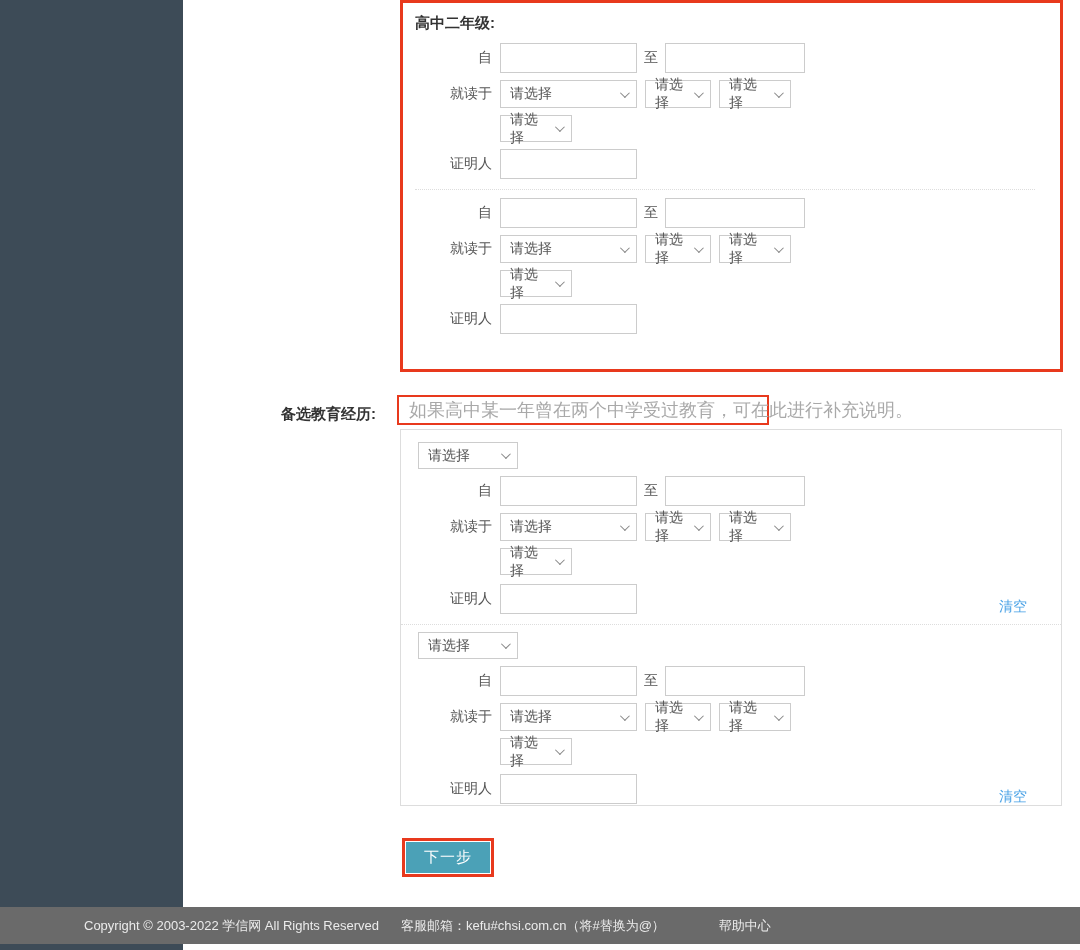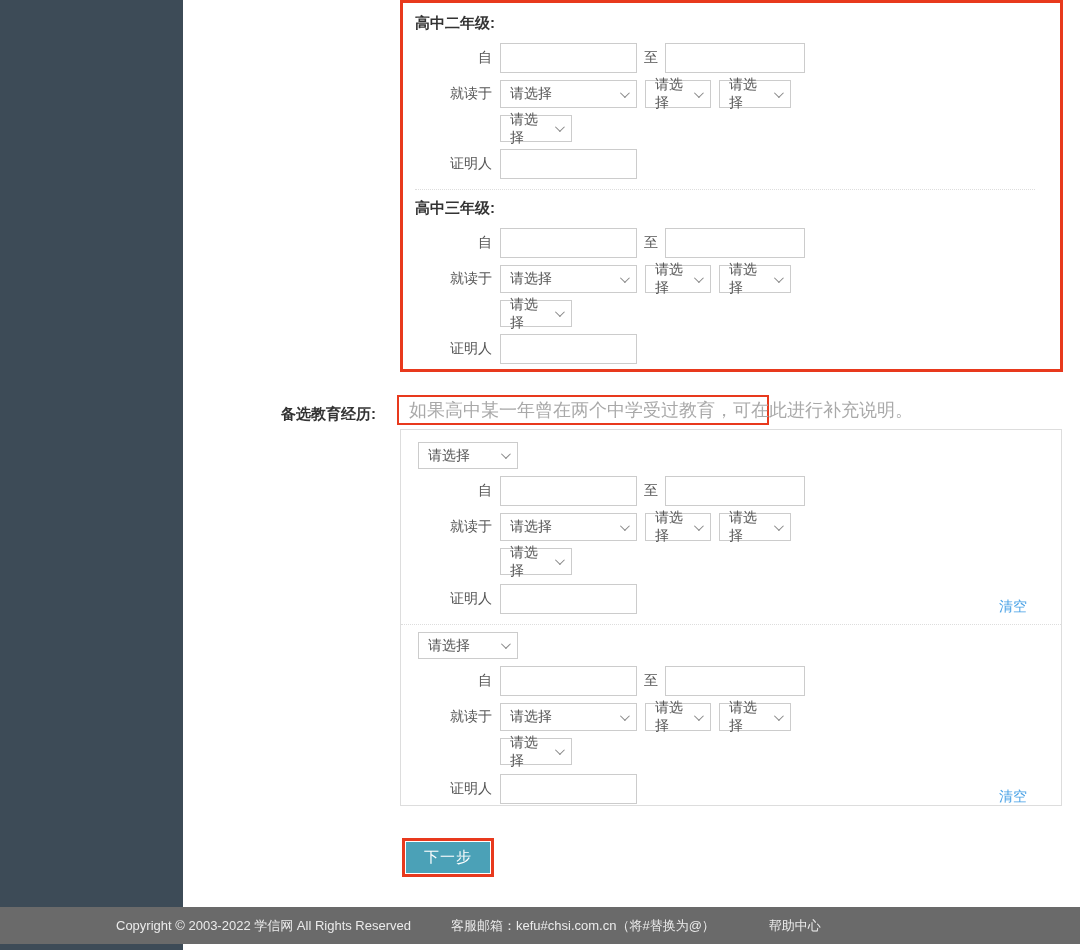--- a/index.html
+++ b/index.html
@@ -49,22 +49,22 @@
 
   
   .next-wrap{position:absolute;left:402px;top:838px;border:3px solid var(--accent-red,#e8391d);
     padding:1px;background:#fff;}
   .next-btn{display:block;width:84px;height:31px;border:0;background:var(--button-teal,#4ba1b7);
     color:#fff;font-size:15px;font-family:inherit;cursor:pointer;letter-spacing:1px;}
 
   
   .footer{position:absolute;left:0;top:907px;width:1080px;height:37px;background:var(--footer-bg,#6a6a6a);
     display:flex;align-items:center;font-size:13px;color:#ebebeb;}
-  .footer .copyright{margin-left:116px;}
-  .footer .email{margin-left:40px;}
+  .footer .copyright{margin-left:84px;}
+  .footer .email{margin-left:22px;}
   .footer .help{margin-left:54px;color:#ebebeb;text-decoration:none;cursor:pointer;}
 </style>
 </head>
 <body>
 
 <div class="stage">
 
   <div class="sidebar"></div>
 
   <section class="red-panel">
@@ -101,21 +101,20 @@
       </div>
       <div class="form-row">
         <div class="row-label">证明人</div>
         <input class="text-input w137" style="">
       </div>
     </div>
 
     <div class="section-divider"></div>
 
     <div>
-      <div class="section-title second">高中三年级:</div>
       <div class="form-row">
         <div class="row-label">自</div>
         <input class="text-input w137" style="">
         <div class="to-label">至</div>
         <input class="text-input w140" style="">
       </div>
       <div class="form-row">
         <div class="row-label">就读于</div>
         <div class="ui-select w137">
           <span>请选择</span>

